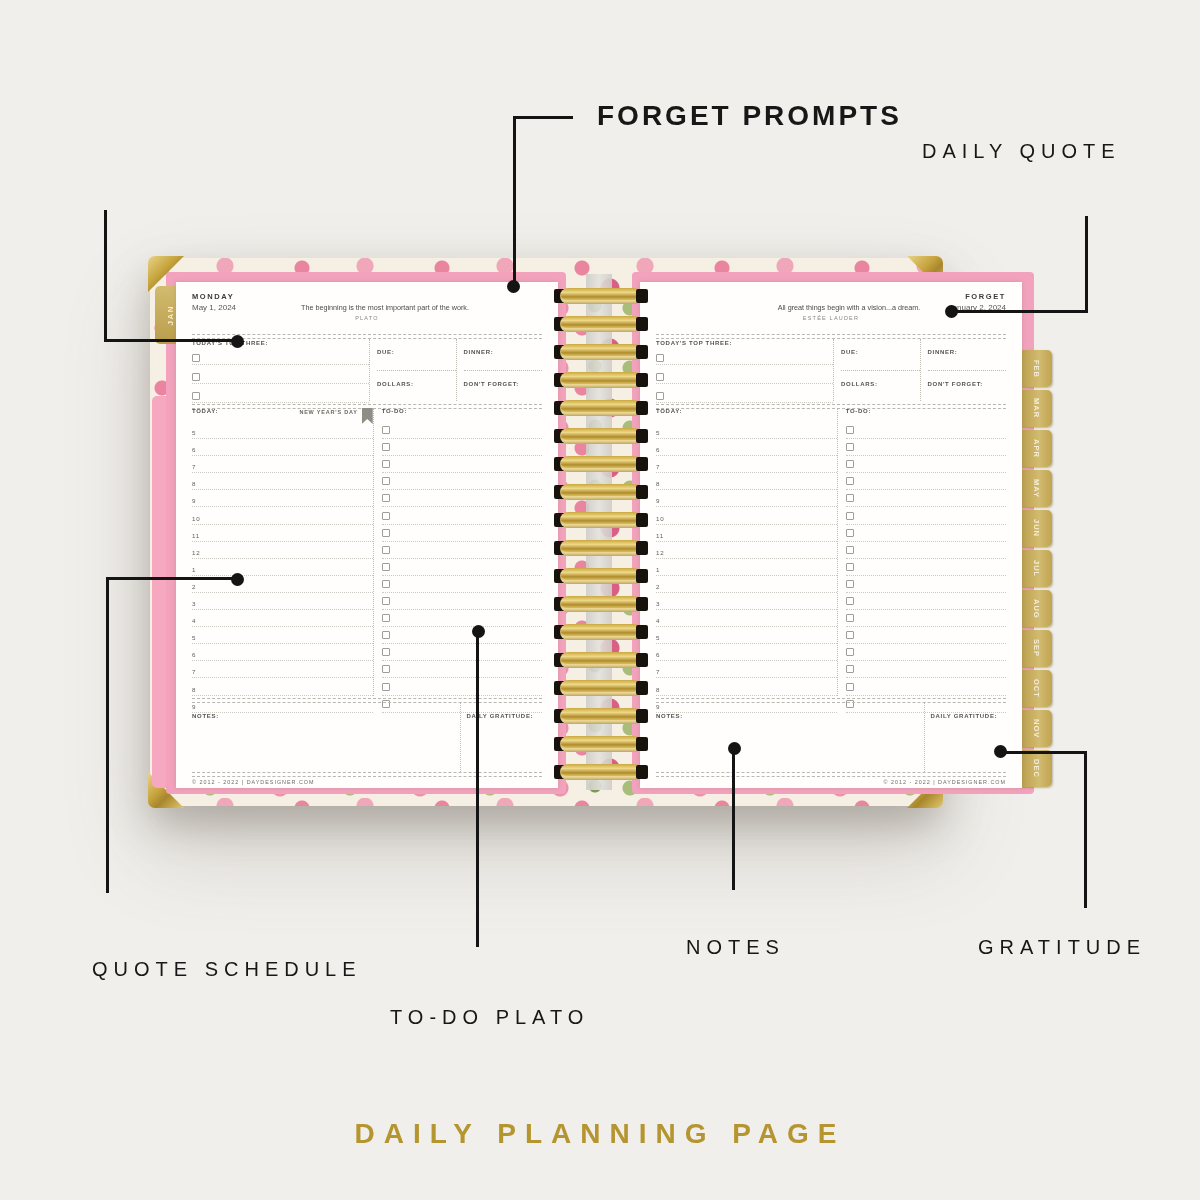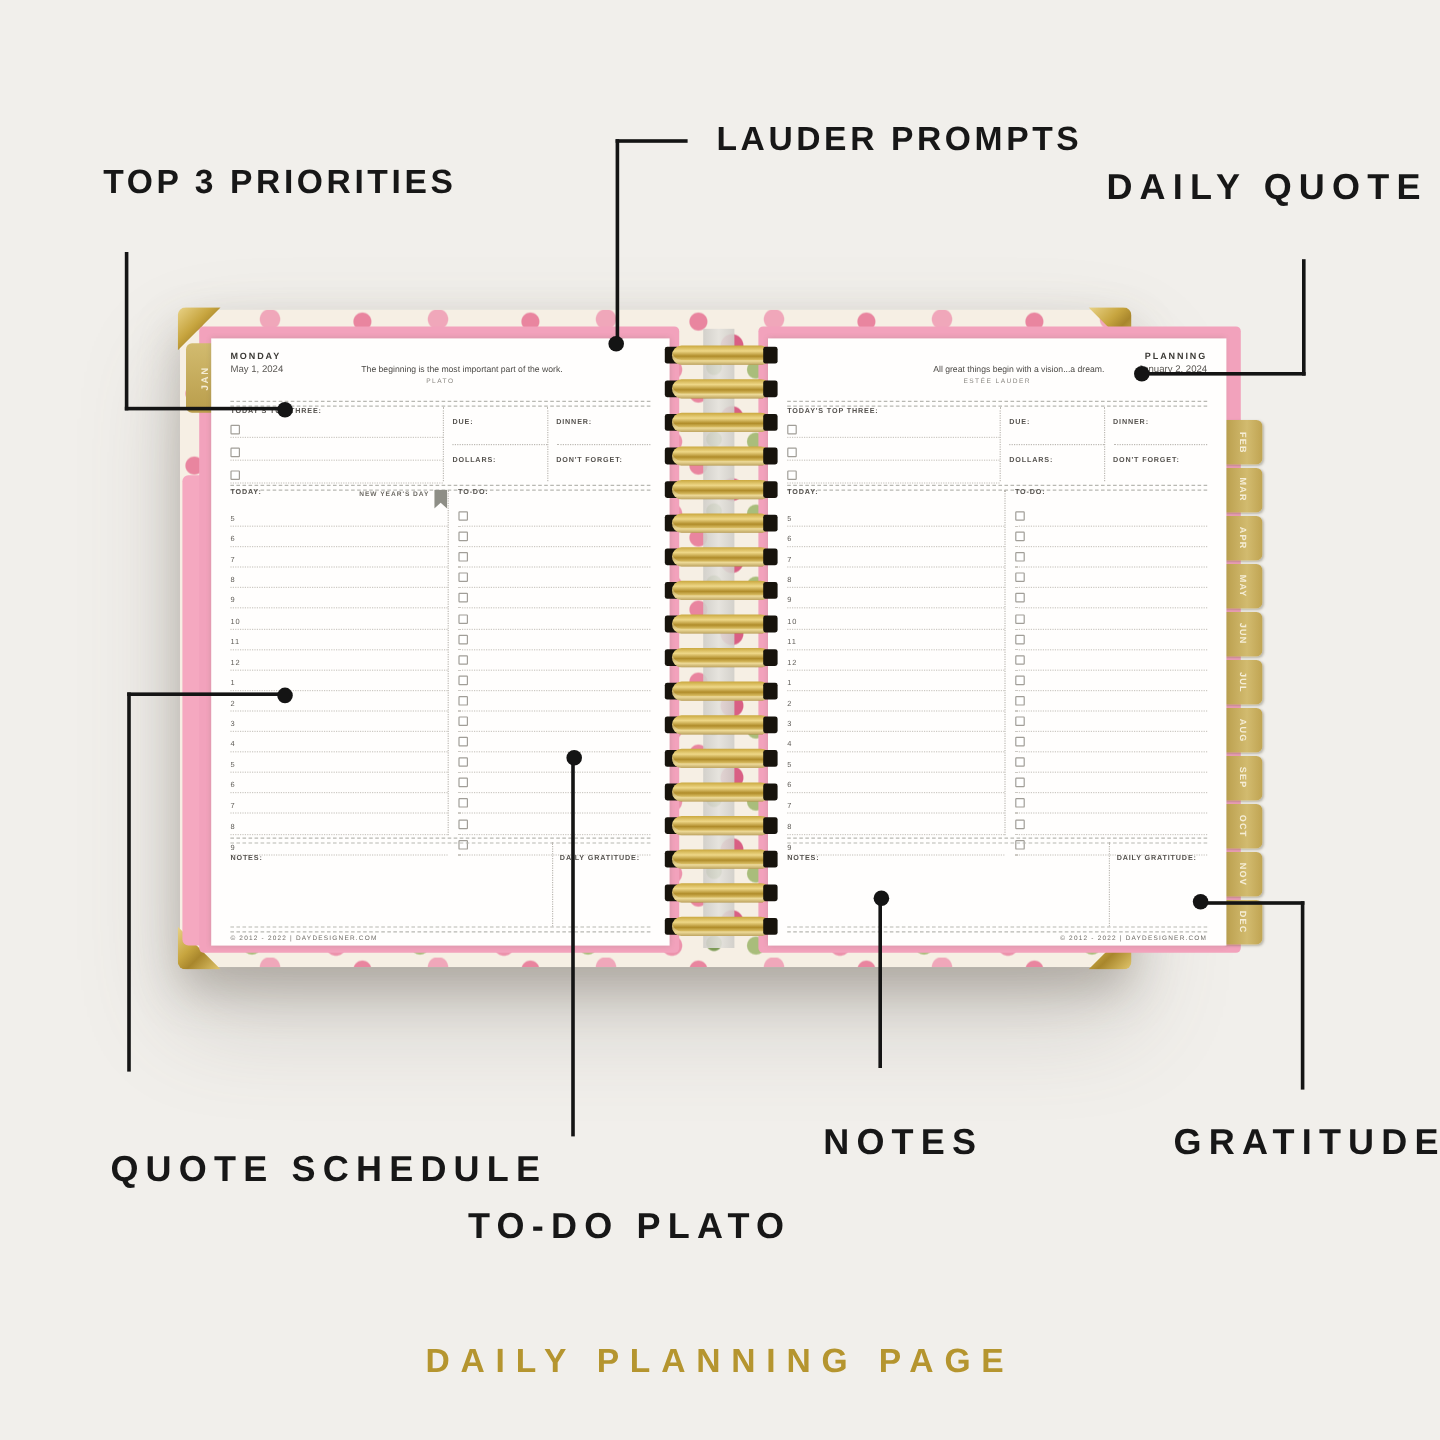--- a/index.html
+++ b/index.html
@@ -3,21 +3,21 @@
 <meta charset="utf-8">
 <style>
   html,body{margin:0;padding:0;}
   body{width:1200px;height:1200px;position:relative;overflow:hidden;
        background:#f1efeb;font-family:"Liberation Sans",sans-serif;}
   .stage{position:absolute;inset:0;}
 
   
   .callout{position:absolute;color:#171717;font-weight:800;white-space:nowrap;}
   .callout.heavy{font-size:28px;letter-spacing:3px;}
-  .callout.wide{font-size:30px;font-weight:700;letter-spacing:6px;}
+  .callout.wide{font-size:20px;font-weight:400;letter-spacing:6px;}
   .caption{position:absolute;left:0;right:0;text-align:center;color:#b5952f;
            font-size:28px;font-weight:700;letter-spacing:9px;}
 
   
   .ln{position:absolute;background:#141414;}
   .ln.h{height:3px;} .ln.v{width:3px;}
   .dot{position:absolute;width:13px;height:13px;border-radius:50%;background:#141414;}
 
   
   .planner{position:absolute;left:150px;top:258px;width:791px;height:548px;}
@@ -113,22 +113,21 @@
   .grat-col{width:22%;border-left:1px dotted #bcb9b3;padding-left:6px;padding-top:2px;}
 
   .copyright{position:absolute;bottom:3px;font-size:5.4px;letter-spacing:1px;color:#6e6b66;}
   .page-left .copyright{left:16px;} .page-right .copyright{right:16px;}
 </style>
 </head>
 <body>
 
 <div class="stage">
 
-  <div class="callout heavy" style="left:86px;top:136px;">TOP 3 PRIORITIES</div>
-  <div class="callout heavy" style="left:597px;top:100px;">LAUDER PROMPTS</div>
+  <div class="callout heavy" style="left:597px;top:100px;">FORGET PROMPTS</div>
   <div class="callout wide" style="left:922px;top:140px;">DAILY QUOTE</div>
   <div class="callout wide" style="left:92px;top:958px;">QUOTE SCHEDULE</div>
   <div class="callout wide" style="left:390px;top:1006px;">TO-DO PLATO</div>
   <div class="callout wide" style="left:686px;top:936px;">NOTES</div>
   <div class="callout wide" style="left:954px;top:936px;margin-left:24px;">GRATITUDE</div>
   <div class="caption" style="top:1118px;">DAILY PLANNING PAGE</div>
 
   <div class="planner">
     <div class="cover"></div>
     <div class="corner tl"></div>
@@ -343,21 +342,21 @@
       <div class="notesrow">
         <div class="notes-col"><span class="lbl">NOTES:</span></div>
         <div class="grat-col"><span class="lbl">DAILY GRATITUDE:</span></div>
       </div>
       <div class="divider d4"></div>
       <div class="copyright">© 2012 - 2022 | DAYDESIGNER.COM</div>
     </div>
 
     <div class="page page-right">
       <div class="daydate">
-        <div class="dayname">PLANNING</div>
+        <div class="dayname">FORGET</div>
         <div class="date">January 2, 2024</div>
       </div>
       <div class="quote">
         <div class="qtext">All great things begin with a vision...a dream.</div>
         <div class="qauthor">ESTÉE LAUDER</div>
       </div>
       <div class="divider d1"></div>
 
       <div class="prompts">
         <div class="pt-col1">

